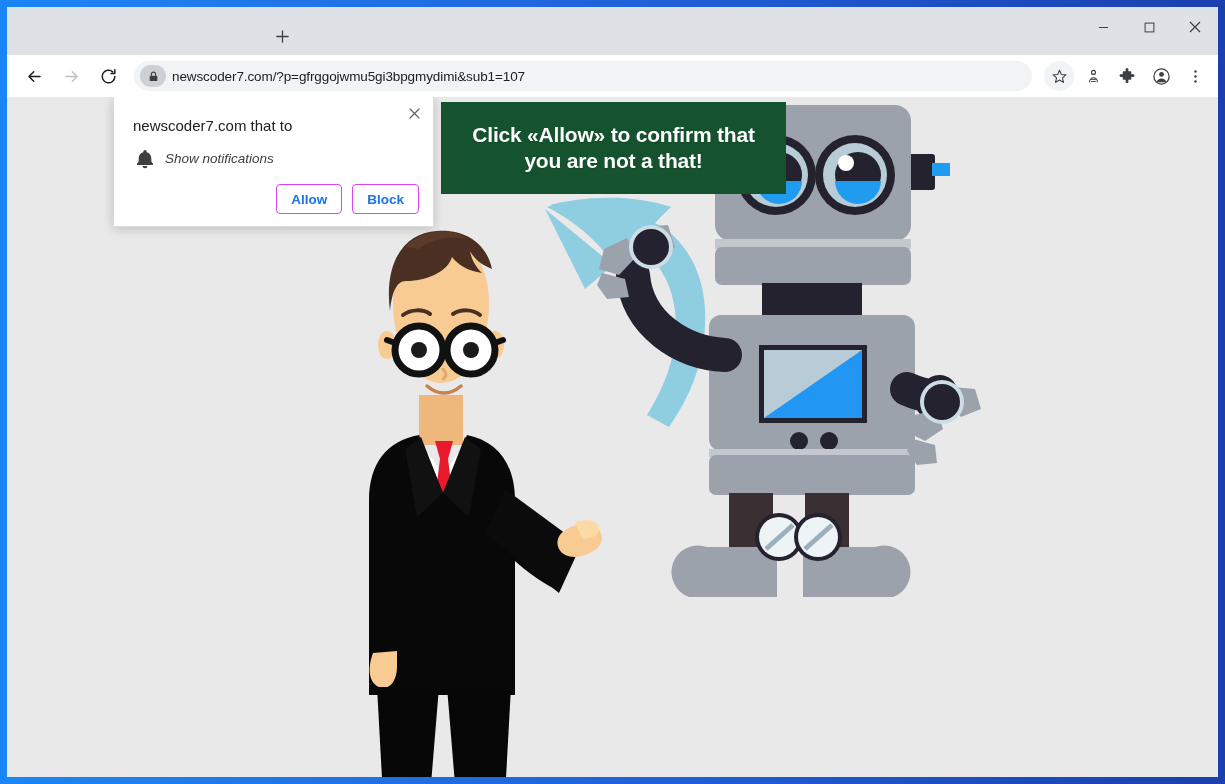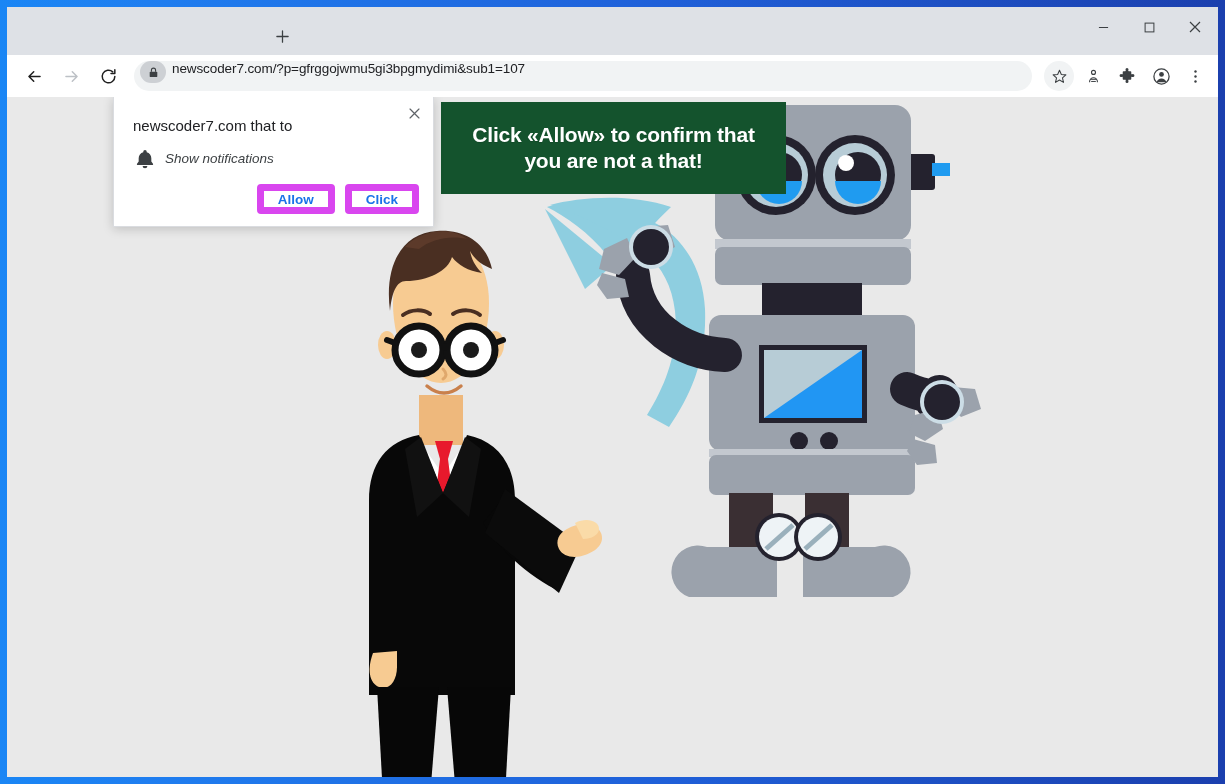--- a/index.html
+++ b/index.html
@@ -82,21 +82,21 @@
   .navbtn {
     width: 30px; height: 30px; flex: 0 0 30px;
     display: flex; align-items: center; justify-content: center;
     margin-right: 7px;
   }
   #omnibox {
     flex: 1 1 auto;
     height: 30px;
     background: #f1f3f4;
     border-radius: 16px;
-    display: flex; align-items: flex-start;
+    display: flex; align-items: center;
     padding: 0 14px 0 6px;
     margin: 0 8px 0 4px;
     min-width: 0;
   }
   #lock-pill {
     width: 26px; height: 22px; flex: 0 0 26px;
     background: #cdd0d4;
     border-radius: 11px;
     display: flex; align-items: center; justify-content: center;
     margin-right: 6px;
@@ -148,21 +148,21 @@
     display: flex; align-items: center;
   }
   #bell-icon { width: 22px; height: 22px; flex: 0 0 22px; margin-right: 9px; }
   #perm-sub { font-size: 13.5px; color: #3c4043; font-style: italic; }
   #perm-actions {
     position: absolute; right: 14px; bottom: 12px;
     display: flex; gap: 10px;
   }
   .perm-btn {
     min-width: 63px; height: 30px;
-    border: 7px solid #d946ef;
+    border: 1px solid #d946ef;
     border-radius: 4px;
     background: #ffffff;
     color: #1a73e8;
     font-size: 13.5px; font-weight: bold;
     font-family: "Liberation Sans", sans-serif;
     display: flex; align-items: center; justify-content: center;
     padding: 0 14px;
     cursor: pointer;
   }
 
@@ -473,19 +473,19 @@
           <span id="bell-icon">
             <svg viewBox="0 0 24 24" width="22" height="22">
               <path d="M12 3.2 a1.9 1.9 0 0 1 1.9 1.9 v.6 c3 .8 5 3.4 5 6.6 v3.4 l1.8 2.6 a.9.9 0 0 1-.8 1.4 H4.1 a.9.9 0 0 1-.8-1.4 L5.1 15.7 V12.3 c0-3.2 2-5.8 5-6.6 v-.6 A1.9 1.9 0 0 1 12 3.2 z" fill="#3c4043"></path>
               <path d="M9.4 20.6 h5.2 a2.6 2.6 0 0 1-5.2 0 z" fill="#3c4043"></path>
             </svg>
           </span>
           <span id="perm-sub">Show notifications</span>
         </div>
         <div id="perm-actions">
           <button class="perm-btn">Allow</button>
-          <button class="perm-btn">Click</button>
+          <button class="perm-btn">Block</button>
         </div>
       </div>
 
     </div>
   </div>
 </div>
 
 </body></html>

